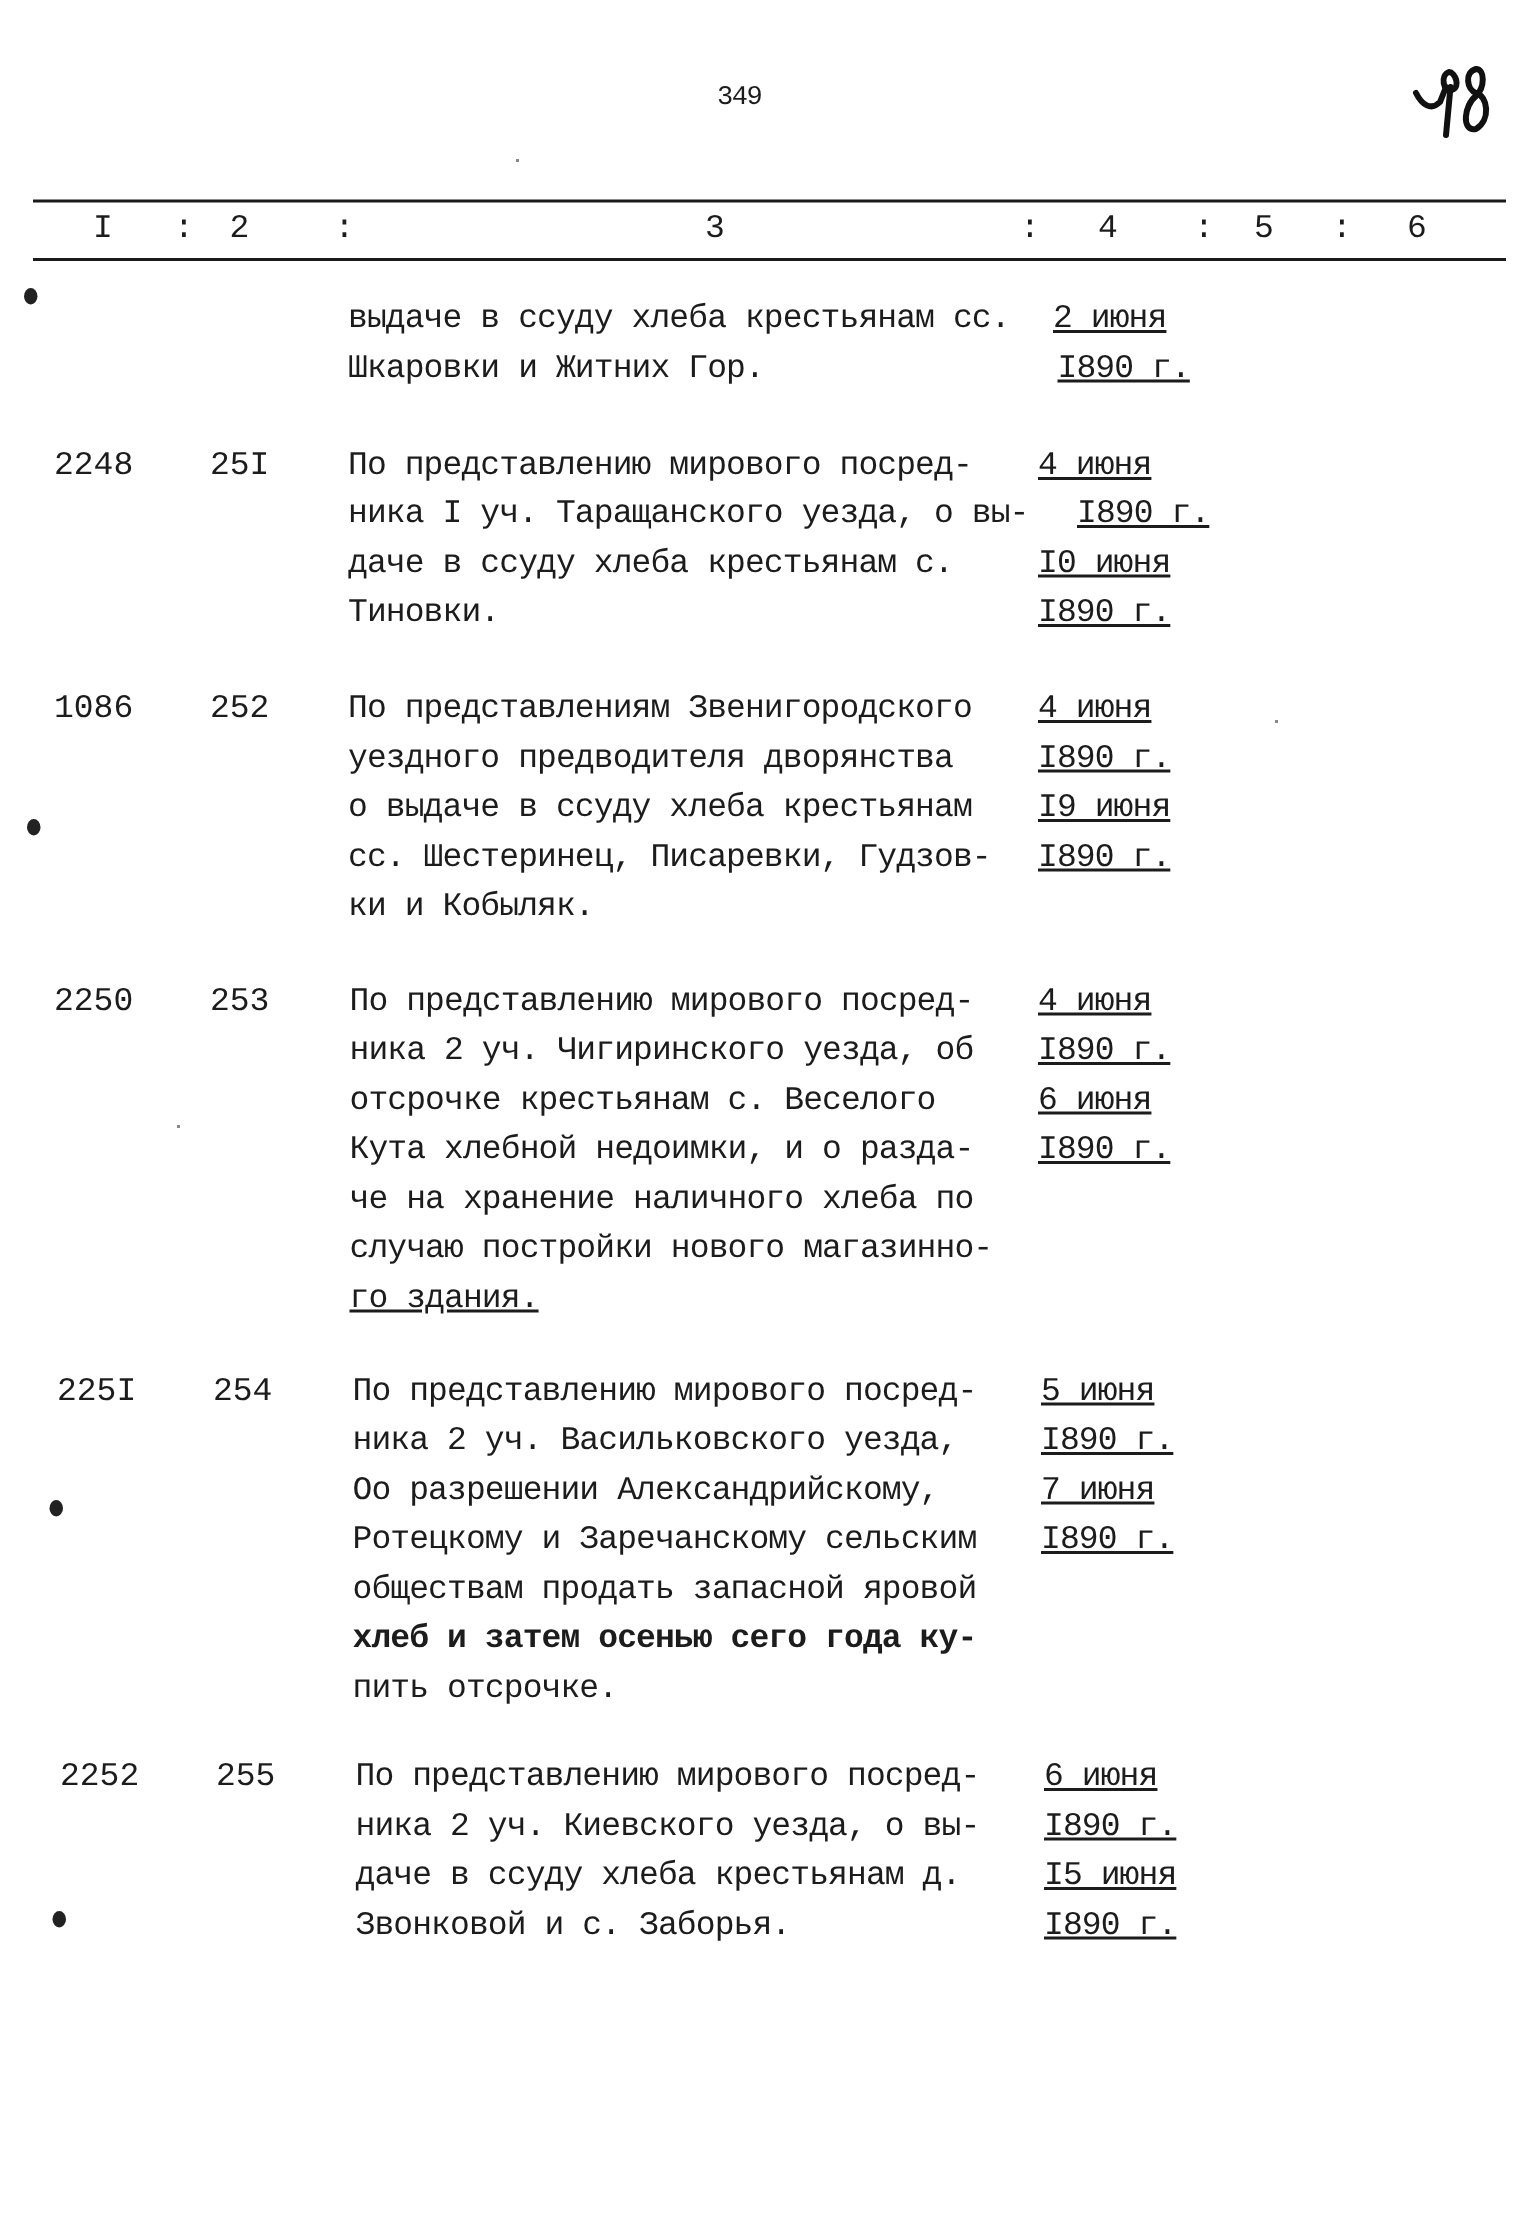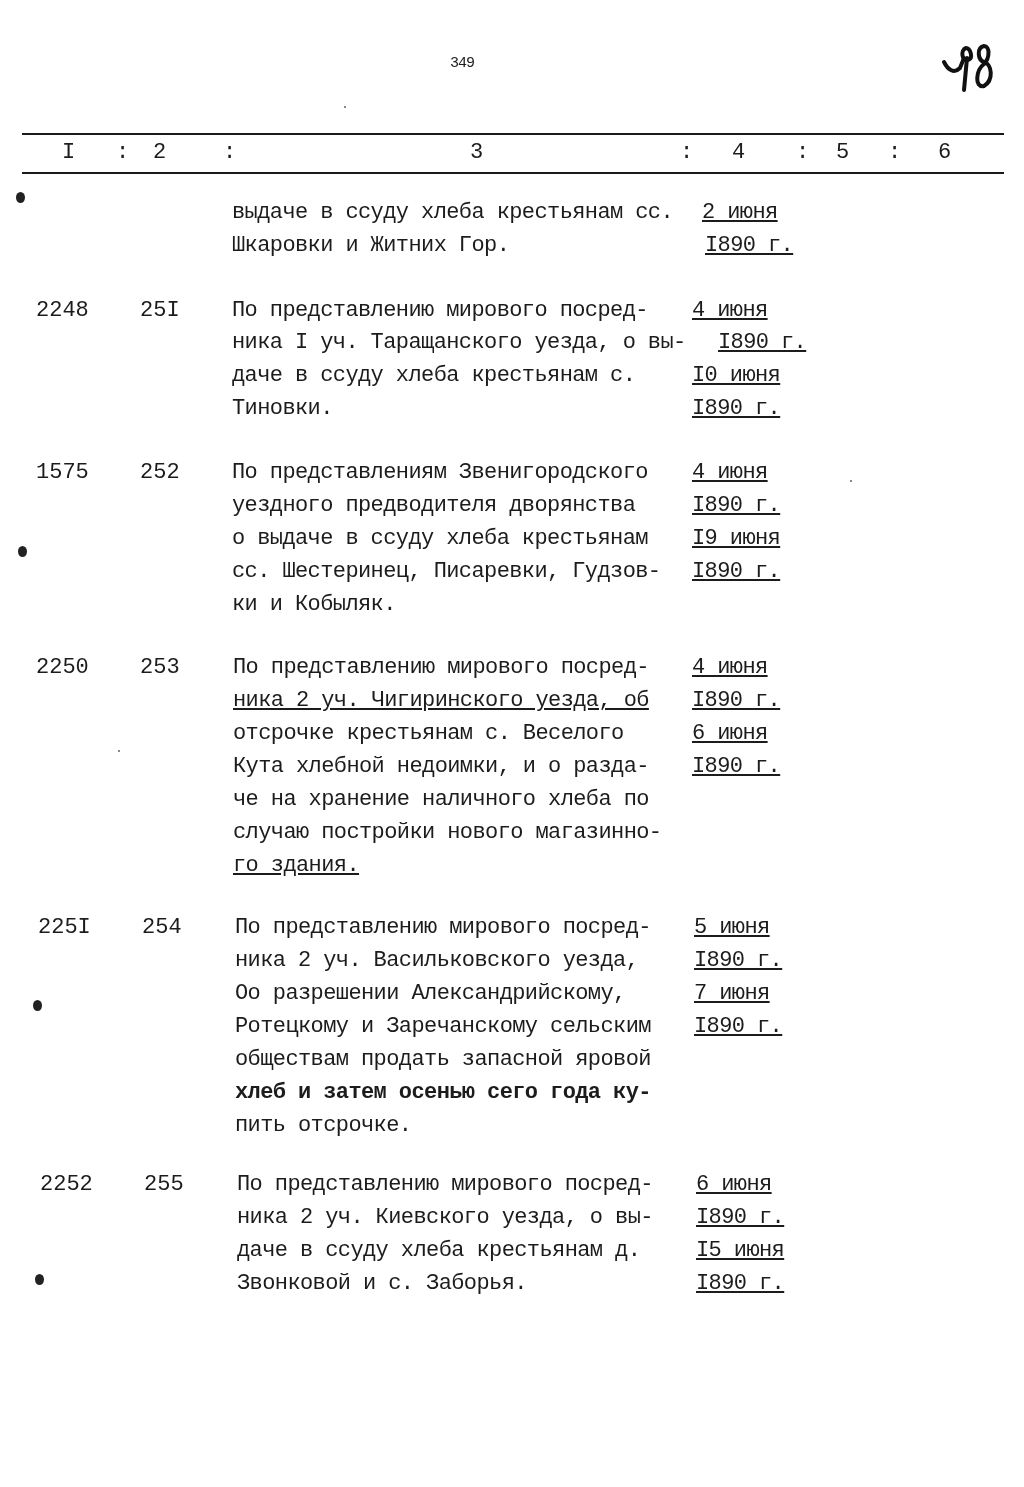--- a/index.html
+++ b/index.html
@@ -2,22 +2,22 @@
 <html><head>
   <meta charset="utf-8">
   <style>
     html, body { margin: 0; padding: 0; background: #ffffff; }
     body {
       width: 1024px; height: 1487px; position: relative; overflow: hidden;
       font-family: "Liberation Mono", "DejaVu Sans Mono", monospace;
       color: #1c1c1c;
     }
     .page-number {
-      position: absolute; left: 450px; top: 55px;
-      font-size: 15px; letter-spacing: -1px;
+      position: absolute; left: 478px; top: 55px;
+      font-size: 18px; letter-spacing: -1px;
     }
     .folio-mark {
       position: absolute; left: 940px; top: 40px; width: 60px; height: 56px;
     }
     .rule { position: absolute; left: 22px; width: 982px; height: 2px; background: #1a1a1a; }
     .rule.top { top: 133px; }
     .rule.bottom { top: 172px; }
     .header-row {
       position: absolute; top: 140px; left: 0; width: 1024px; height: 28px;
       font-size: 22px;
@@ -71,38 +71,38 @@
   <span class="line" style="left:232px; top:32px;">ника I уч. Таращанского уезда, о вы-</span>
   <span class="line" style="left:232px; top:65px;">даче в ссуду хлеба крестьянам с.</span>
   <span class="line" style="left:232px; top:98px;">Тиновки.</span>
   <span class="date" style="left:692px; top:0px;">4 июня</span>
   <span class="date" style="left:718px; top:32px;">I890 г.</span>
   <span class="date" style="left:692px; top:65px;">I0 июня</span>
   <span class="date" style="left:692px; top:98px;">I890 г.</span>
 </div>
 
 <div class="entry" style="top:460px;">
-  <span class="num" style="left:36px;">1575</span>
+  <span class="num" style="left:36px;">1086</span>
   <span class="num" style="left:140px;">252</span>
   <span class="line" style="left:232px; top:0px;">По представлениям Звенигородского</span>
   <span class="line" style="left:232px; top:33px;">уездного предводителя дворянства</span>
   <span class="line" style="left:232px; top:66px;">о выдаче в ссуду хлеба крестьянам</span>
   <span class="line" style="left:232px; top:99px;">сс. Шестеринец, Писаревки, Гудзов-</span>
   <span class="line" style="left:232px; top:132px;">ки и Кобыляк.</span>
   <span class="date" style="left:692px; top:0px;">4 июня</span>
   <span class="date" style="left:692px; top:33px;">I890 г.</span>
   <span class="date" style="left:692px; top:66px;">I9 июня</span>
   <span class="date" style="left:692px; top:99px;">I890 г.</span>
 </div>
 
 <div class="entry" style="top:655px;">
   <span class="num" style="left:36px;">2250</span>
   <span class="num" style="left:140px;">253</span>
   <span class="line" style="left:233px; top:0px;">По представлению мирового посред-</span>
-  <span class="line" style="left:233px; top:33px;text-decoration:underline;">ника 2 уч. Чигиринского уезда, об</span>
+  <span class="line" style="left:233px; top:33px;">ника 2 уч. Чигиринского уезда, об</span>
   <span class="line" style="left:233px; top:66px;">отсрочке крестьянам с. Веселого</span>
   <span class="line" style="left:233px; top:99px;">Кута хлебной недоимки, и о разда-</span>
   <span class="line" style="left:233px; top:132px;">че на хранение наличного хлеба по</span>
   <span class="line" style="left:233px; top:165px;">случаю постройки нового магазинно-</span>
   <span class="line" style="left:233px; top:198px;text-decoration:underline;">го здания.</span>
   <span class="date" style="left:692px; top:0px;">4 июня</span>
   <span class="date" style="left:692px; top:33px;">I890 г.</span>
   <span class="date" style="left:692px; top:66px;">6 июня</span>
   <span class="date" style="left:692px; top:99px;">I890 г.</span>
 </div>

